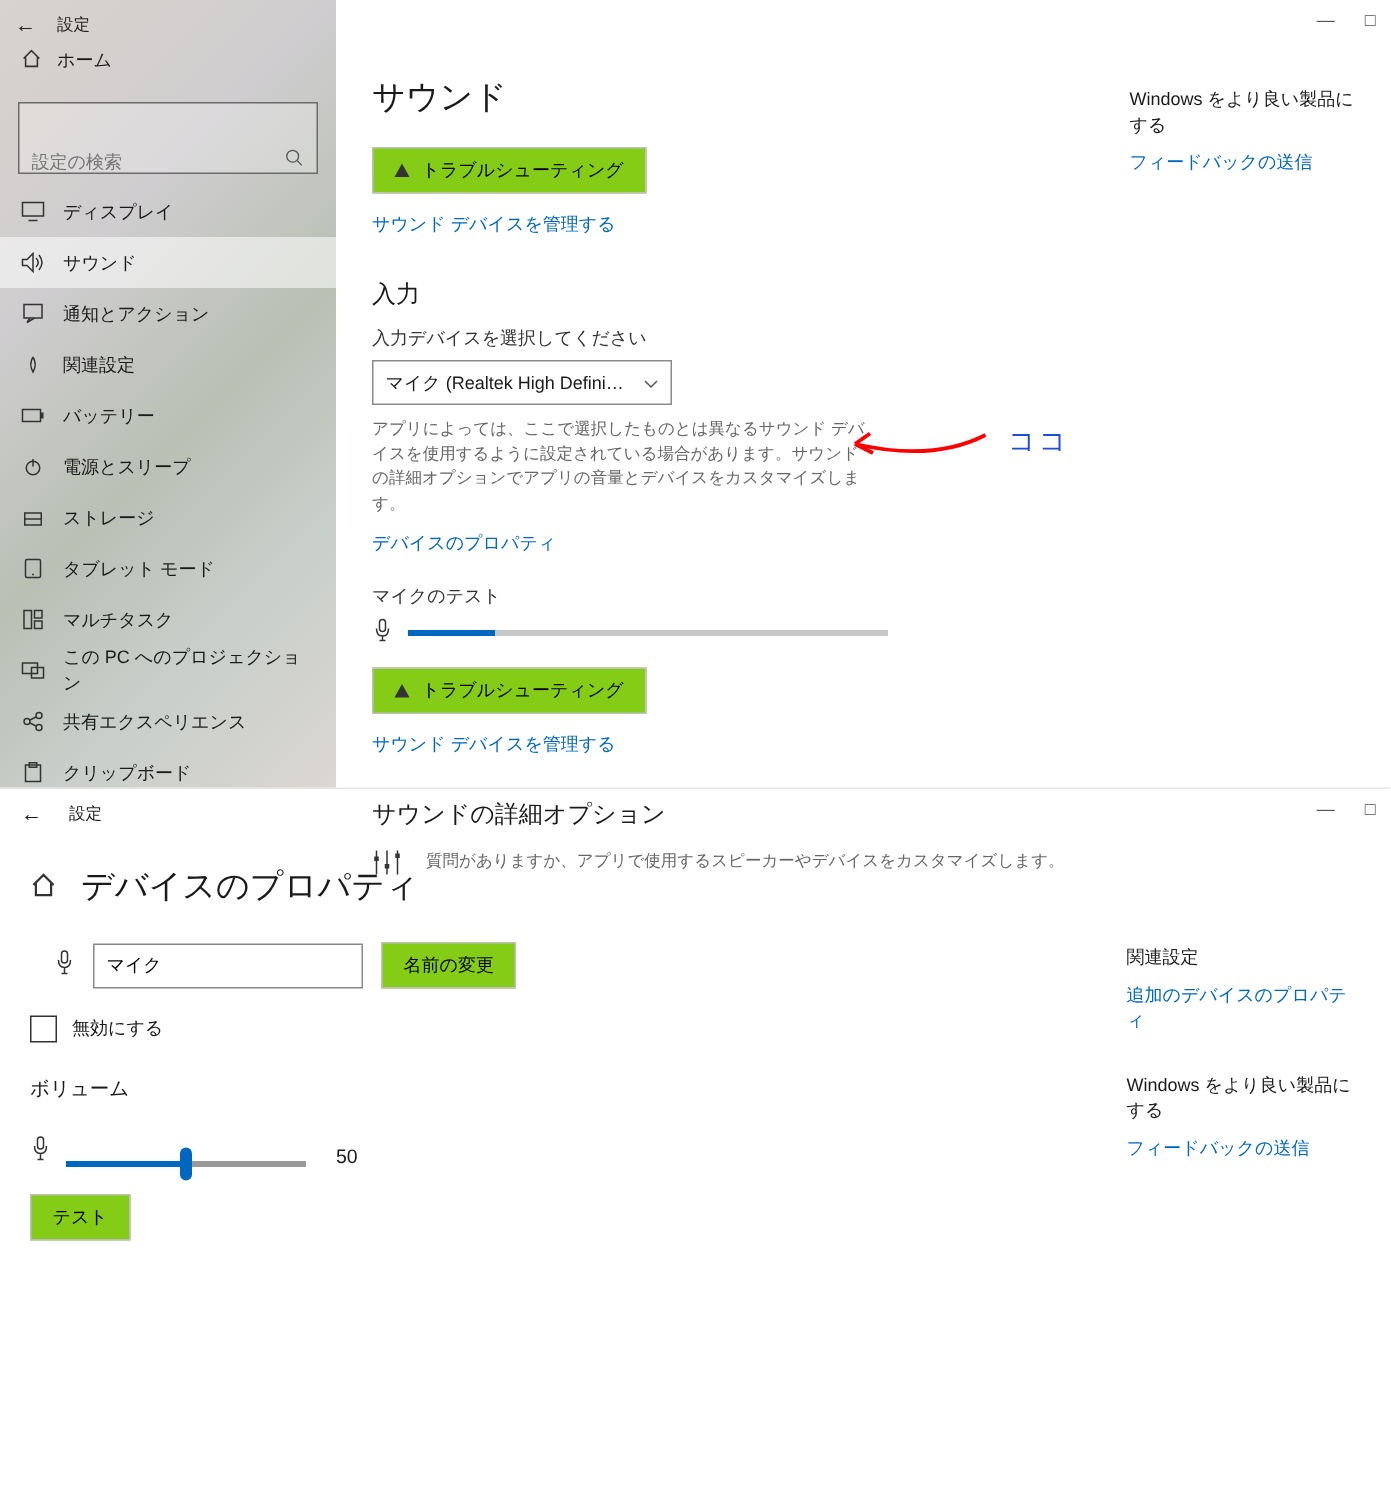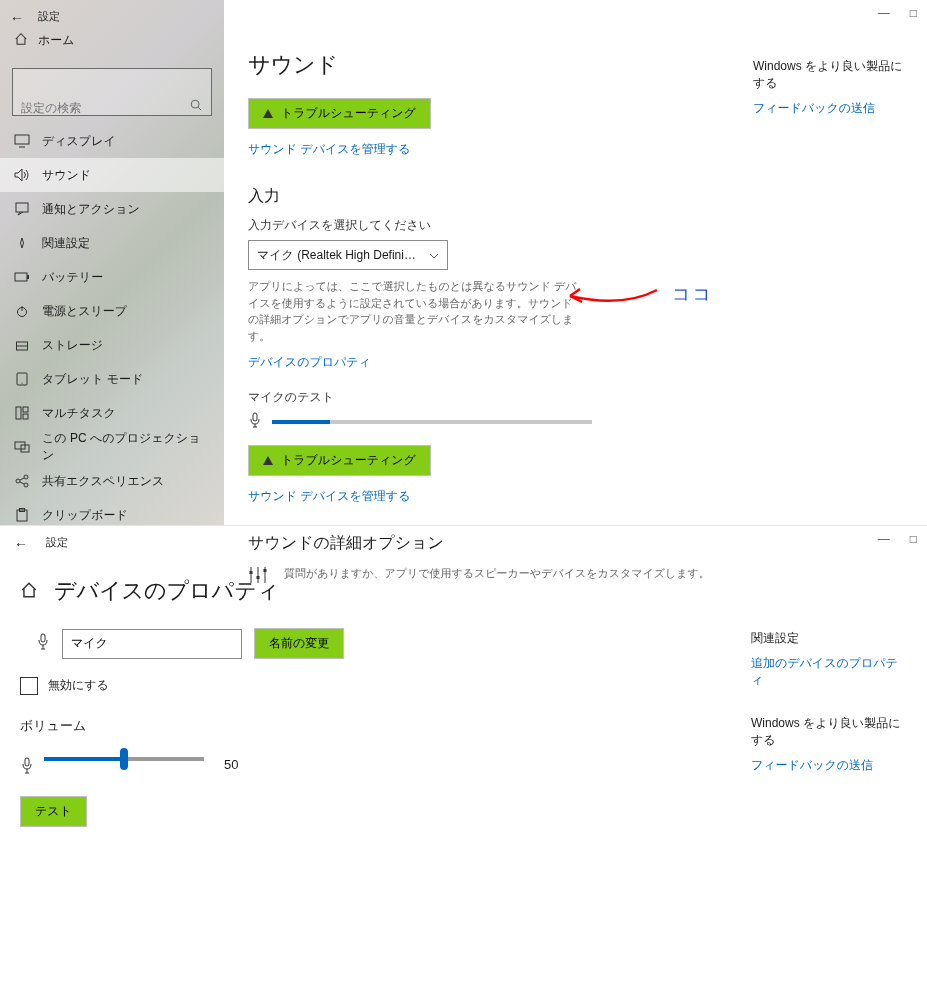--- a/index.html
+++ b/index.html
@@ -49,21 +49,21 @@
   .bottom-window { position:relative; padding:0; height:473px; }
   .bottom-window .titlebar2 { display:flex; align-items:center; height:32px; padding:0 14px; gap:18px; font-size:11px; }
   .bottom-window .head { display:flex; align-items:center; gap:16px; padding: 18px 20px 10px; }
   .bottom-window .head h1 { font-size:22px; font-weight:400; }
   .name-row { display:flex; align-items:center; gap:12px; padding: 12px 36px; }
   .name-row input[type=text] { width:180px; height:30px; border:1px solid #888; padding:0 8px; font-size:12px; }
   .chk-row { display:flex; align-items:flex-start; gap:10px; padding: 6px 20px 18px; font-size:12px; }
   .chk { width:18px; height:18px; border:1px solid #333; }
   .vol-sec { padding: 4px 20px; }
   .vol-sec h3 { font-size:13px; font-weight:400; margin-bottom:22px; }
-  .vol-row { display:flex; align-items:flex-start; gap:10px; }
+  .vol-row { display:flex; align-items:flex-end; gap:10px; }
   .slider { position:relative; width:160px; height:4px; background:#999; }
   .slider .track-fill { position:absolute; left:0; top:0; bottom:0; width:50%; background:#0067c0; }
   .slider .thumb { position:absolute; left:50%; top:50%; width:8px; height:22px; background:#0067c0; border-radius:4px; transform:translate(-50%,-50%); }
   .vol-val { font-size:13px; margin-left:10px; }
   .test-btn { margin: 14px 20px; }
   .right2 { position:absolute; top:104px; right:26px; width:150px; font-size:12px; }
   .right2 .grp { margin-bottom:26px; }
   .right2 .hd { margin-bottom:8px; }
   .triangle { width:0; height:0; border-left:5px solid transparent; border-right:5px solid transparent; border-bottom:9px solid #333; display:inline-block; }
   .sel-glyph { overflow:hidden; text-overflow:ellipsis; white-space:nowrap; max-width:160px; }

